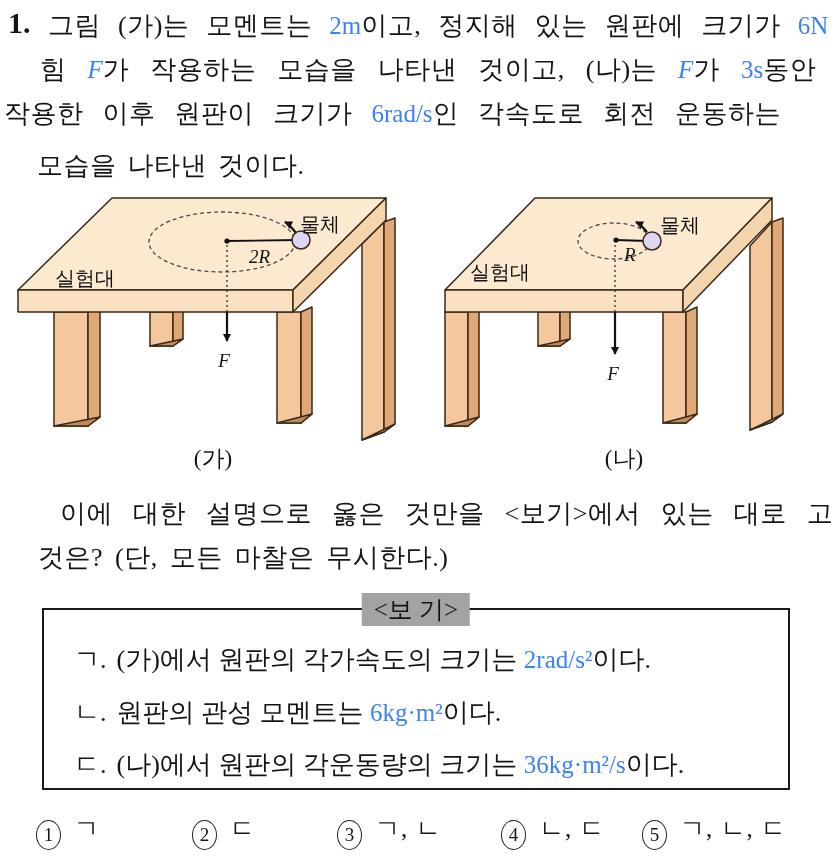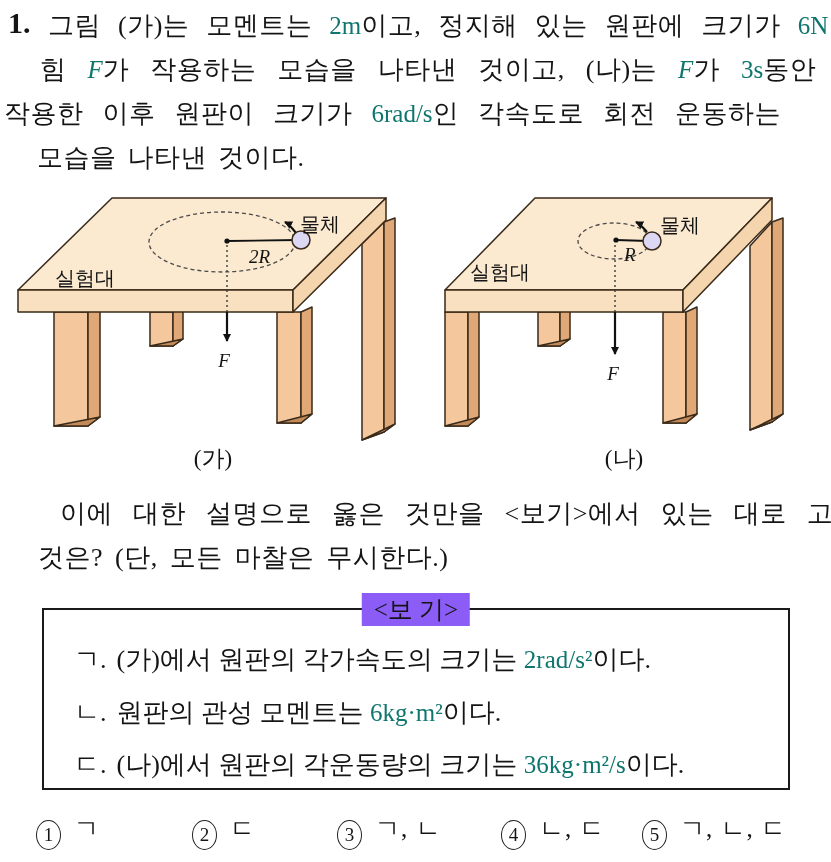--- a/index.html
+++ b/index.html
@@ -14,22 +14,22 @@
     position:absolute; left:8px; top:6px;
     font-weight:bold; font-size:30px; line-height:34px;
   }
   .stmt-line {
     position:absolute; white-space:nowrap;
     font-size:26px; line-height:40px; letter-spacing:0.5px; word-spacing:10px;
   }
   .stmt-line.l0 { top:6px;   left:48px; }
   .stmt-line.l1 { top:50px;  left:40px; word-spacing:14px; }
   .stmt-line.l2 { top:94px;  left:4px;  word-spacing:12px; }
-  .stmt-line.l3 { top:138px; left:37px; word-spacing:4px; }
-  .math { color:#0f766e; font-size:25px; letter-spacing:0; }
+  .stmt-line.l3 { top:146px; left:37px; word-spacing:4px; }
+  .math { color:#3b82f6; font-size:25px; letter-spacing:0; }
   .it   { font-style:italic; }
   
   .figures { position:absolute; top:160px; left:0; width:831px; height:322px; }
   #fig-a { position:absolute; left:0;   top:0; }
   #fig-b { position:absolute; left:420px; top:0; }
   .svg-kr   { font-family:"Liberation Serif","DejaVu Serif",serif; font-size:20px; fill:#141414; }
   .svg-math { font-family:"Liberation Serif","DejaVu Serif",serif; font-style:italic; font-size:19px; fill:#141414; }
   .svg-cap  { font-family:"Liberation Serif","DejaVu Serif",serif; font-size:23px; fill:#141414; }
   .oline  { stroke:#3A2A19; stroke-width:1.5; stroke-linejoin:round; }
   .dashes { fill:none; stroke:#4a4a4a; stroke-width:1.3; stroke-dasharray:4 3; }
@@ -41,21 +41,21 @@
   .q-line { position:absolute; white-space:nowrap; font-size:26px; line-height:40px; letter-spacing:0.5px; }
   .q-line.l0 { top:0;    left:60px; word-spacing:13px; }
   .q-line.l1 { top:44px; left:38px; word-spacing:5px; }
   
   .bogi {
     position:absolute; left:42px; top:608px; width:744px; height:178px;
     border:2px solid #1a1a1a;
   }
   .bogi-title {
     position:absolute; left:50%; top:-17px; transform:translateX(-50%);
-    background:#8b5cf6; padding:0 12px; font-size:25px; white-space:nowrap;
+    background:#a3a3a3; padding:0 12px; font-size:25px; white-space:nowrap;
   }
   .bogi-item { position:absolute; left:30px; white-space:nowrap; font-size:26px; }
   .bogi-item.i0 { top:32px; }
   .bogi-item.i1 { top:85px;text-align:center; }
   .bogi-item.i2 { top:137px; }
   .bogi-marker { margin-right:10px; }
   
   .choices { position:absolute; left:0; top:812px; width:749px; height:46px; }
   .choice { position:absolute; top:0; white-space:nowrap; }
   .choice.c0 { left:36px; }  .choice.c1 { left:192px; }

